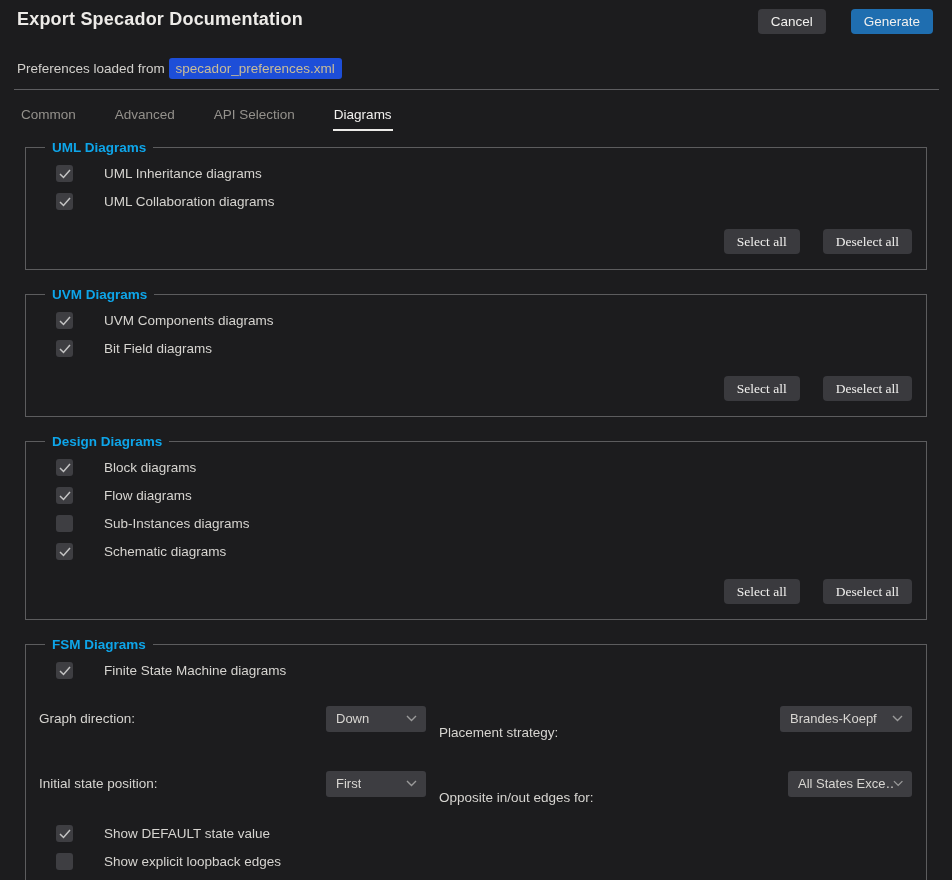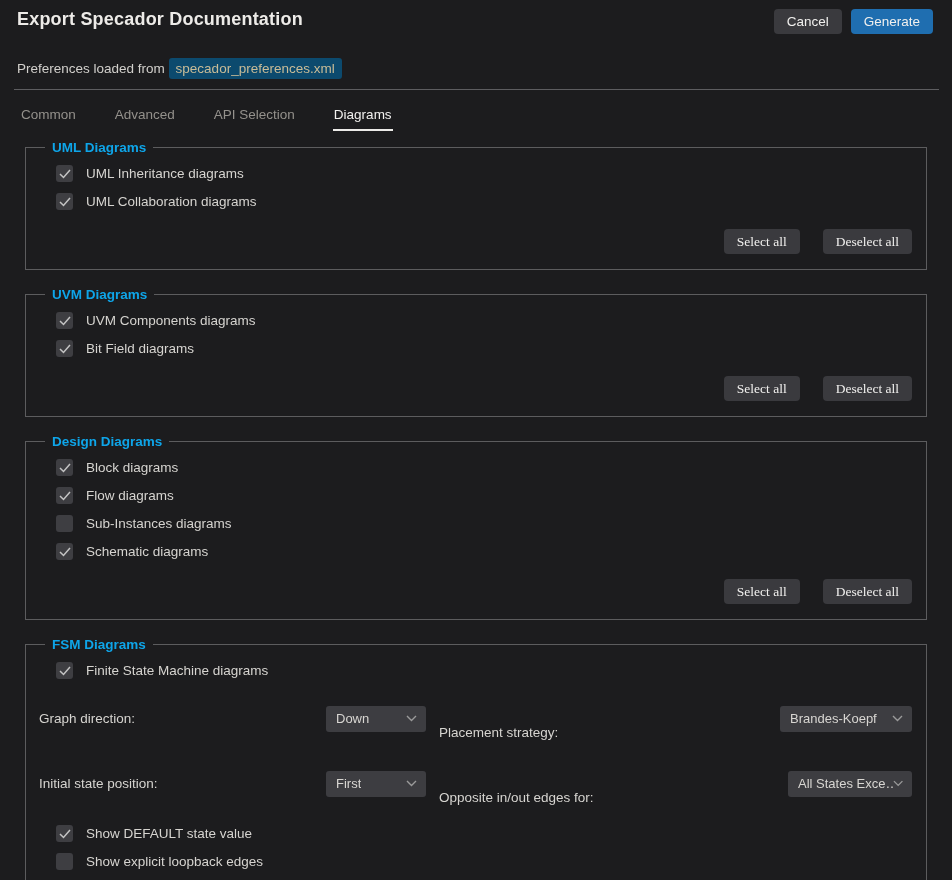--- a/index.html
+++ b/index.html
@@ -5,40 +5,40 @@
   * { box-sizing: border-box; }
   html,body { margin:0; padding:0; }
   body {
     width:952px; height:880px; overflow:hidden;
     background:#1c1c1e; color:#d6d4d0;
     font-family:"Liberation Sans", sans-serif; font-size:14px;
   }
   
   .titlebar { display:flex; justify-content:space-between; align-items:flex-start; padding:9px 19px 0 17px; }
   .page-title { font-size:18px; font-weight:bold; color:#edebe8; margin:0; letter-spacing:.2px; }
-  .actions { display:flex; gap:9px; }
+  .actions { display:flex; gap:25px; }
   .btn {
     font-family:inherit; font-size:13.5px; color:#f1f0ee;
     background:#3a3a3e; border:none; border-radius:4px;
     padding:5px 13px; height:25px; line-height:15px; cursor:pointer; white-space:nowrap;
   }
   .btn.primary { background:#1f6eb0; }
   
   .prefs { margin:27px 0 0 17px; font-size:13.5px; color:#d2d0cc; }
-  .badge { background:#0c4a6e; color:#c9bc98; padding:3px 7px; border-radius:3px; }
+  .badge { background:#1d4ed8; color:#c9bc98; padding:3px 7px; border-radius:3px; }
   
   .separator { border:none; border-top:1px solid #5d5d60; margin:13px 13px 0 14px; }
   
   .tabs { display:flex; gap:37px; margin-left:20px; padding-top:13px; font-size:13.5px; }
   .tab { color:#94918c; padding:4px 1px 7px; cursor:pointer; border-bottom:2px solid transparent; }
   .tab.active { color:#f2f1ef; border-bottom-color:#ecebe8; }
   
   fieldset.section { margin:9px 25px 17px; border:1px solid #5c5c5e; padding:5px 14px 15px 13px; }
   fieldset.section legend { font-size:13.5px; font-weight:bold; color:#0ea5e9; padding:0 7px; margin-left:6px; }
-  .cbrow { display:flex; align-items:center; gap:13px; padding:5px 17px 6px; }
+  .cbrow { display:flex; align-items:center; gap:31px; padding:5px 17px 6px; }
   .cb {
     width:17px; height:17px; flex:none; background:#3e3e42; border-radius:3px;
     display:flex; align-items:center; justify-content:center; cursor:pointer;
   }
   .cb .tick { visibility:hidden; }
   .cb.checked .tick { visibility:visible; }
   .cb-label { font-size:13.5px; color:#d6d4d0; }
   .section-actions { display:flex; justify-content:flex-end; gap:23px; margin-top:13px;font-family:Liberation Serif, serif; }
   
   .field-row { display:flex; align-items:center; }

